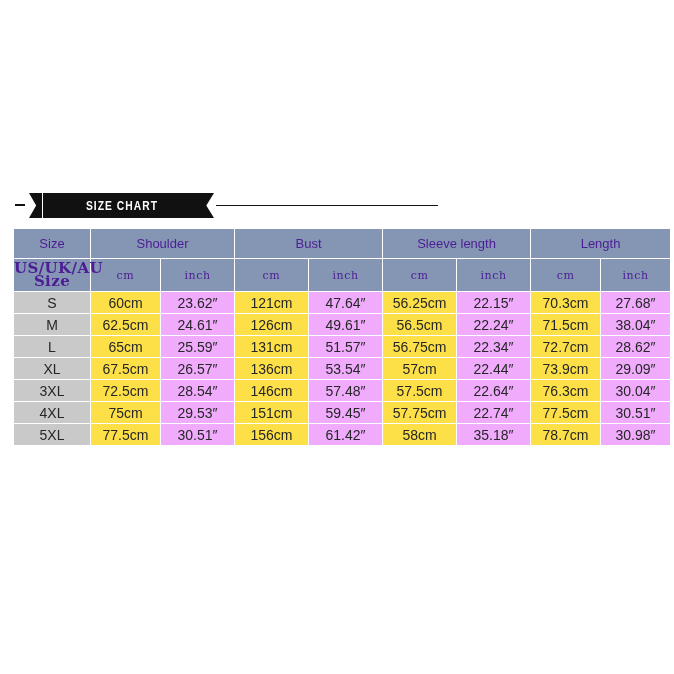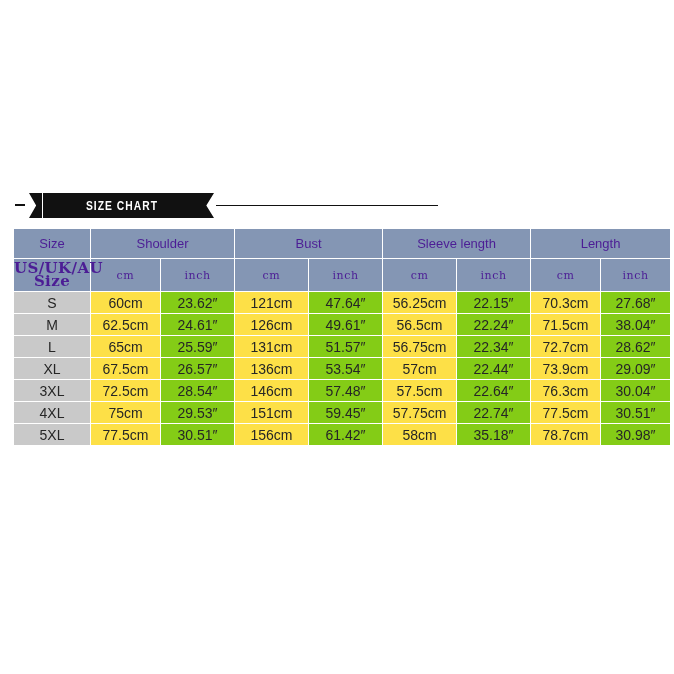--- a/index.html
+++ b/index.html
@@ -134,21 +134,21 @@
 
   
   .chart-table tbody td {
     height: 21px;
     font-size: 14px;
     color: #262626;
     font-family: "Liberation Sans", sans-serif;
   }
   .c-size  { background: #c9c9c9; }
   .c-cm    { background: #fde047; }
-  .c-inch  { background: #84cc16; }
+  .c-inch  { background: #f0abfc; }
 
   
   col.w-size { width: 76px; }
   col.w-cm   { width: 69px; }
   col.w-in   { width: 73px; }
   col.w-cm2  { width: 73px; }
   col.w-in2  { width: 73px; }
   col.w-cm3  { width: 73px; }
   col.w-in3  { width: 73px; }
   col.w-cm4  { width: 69px; }

